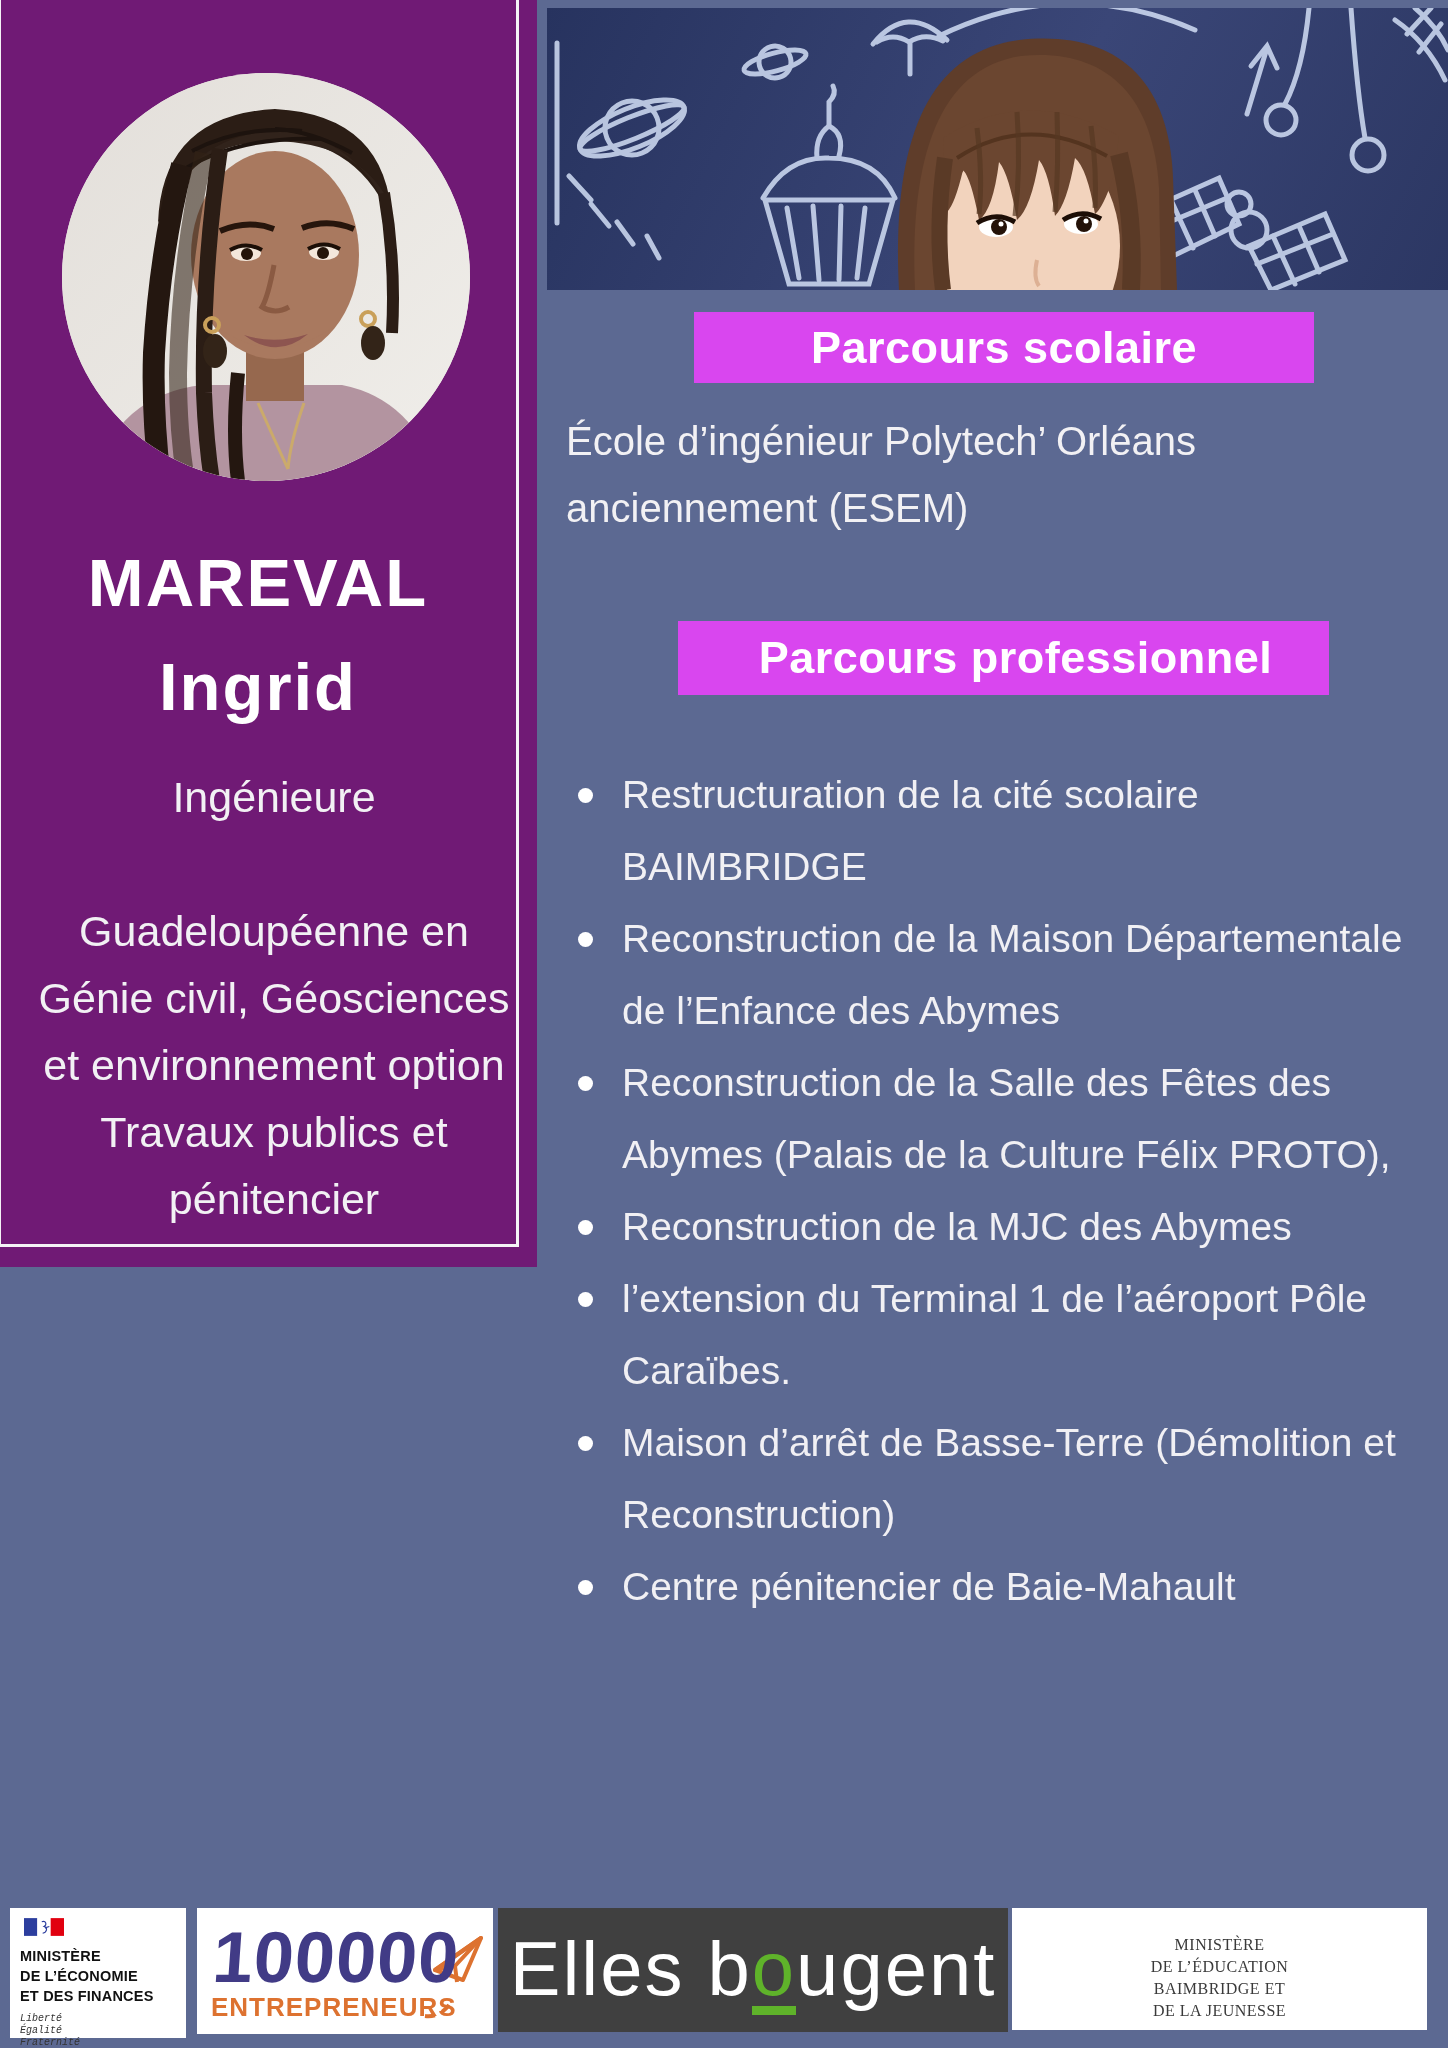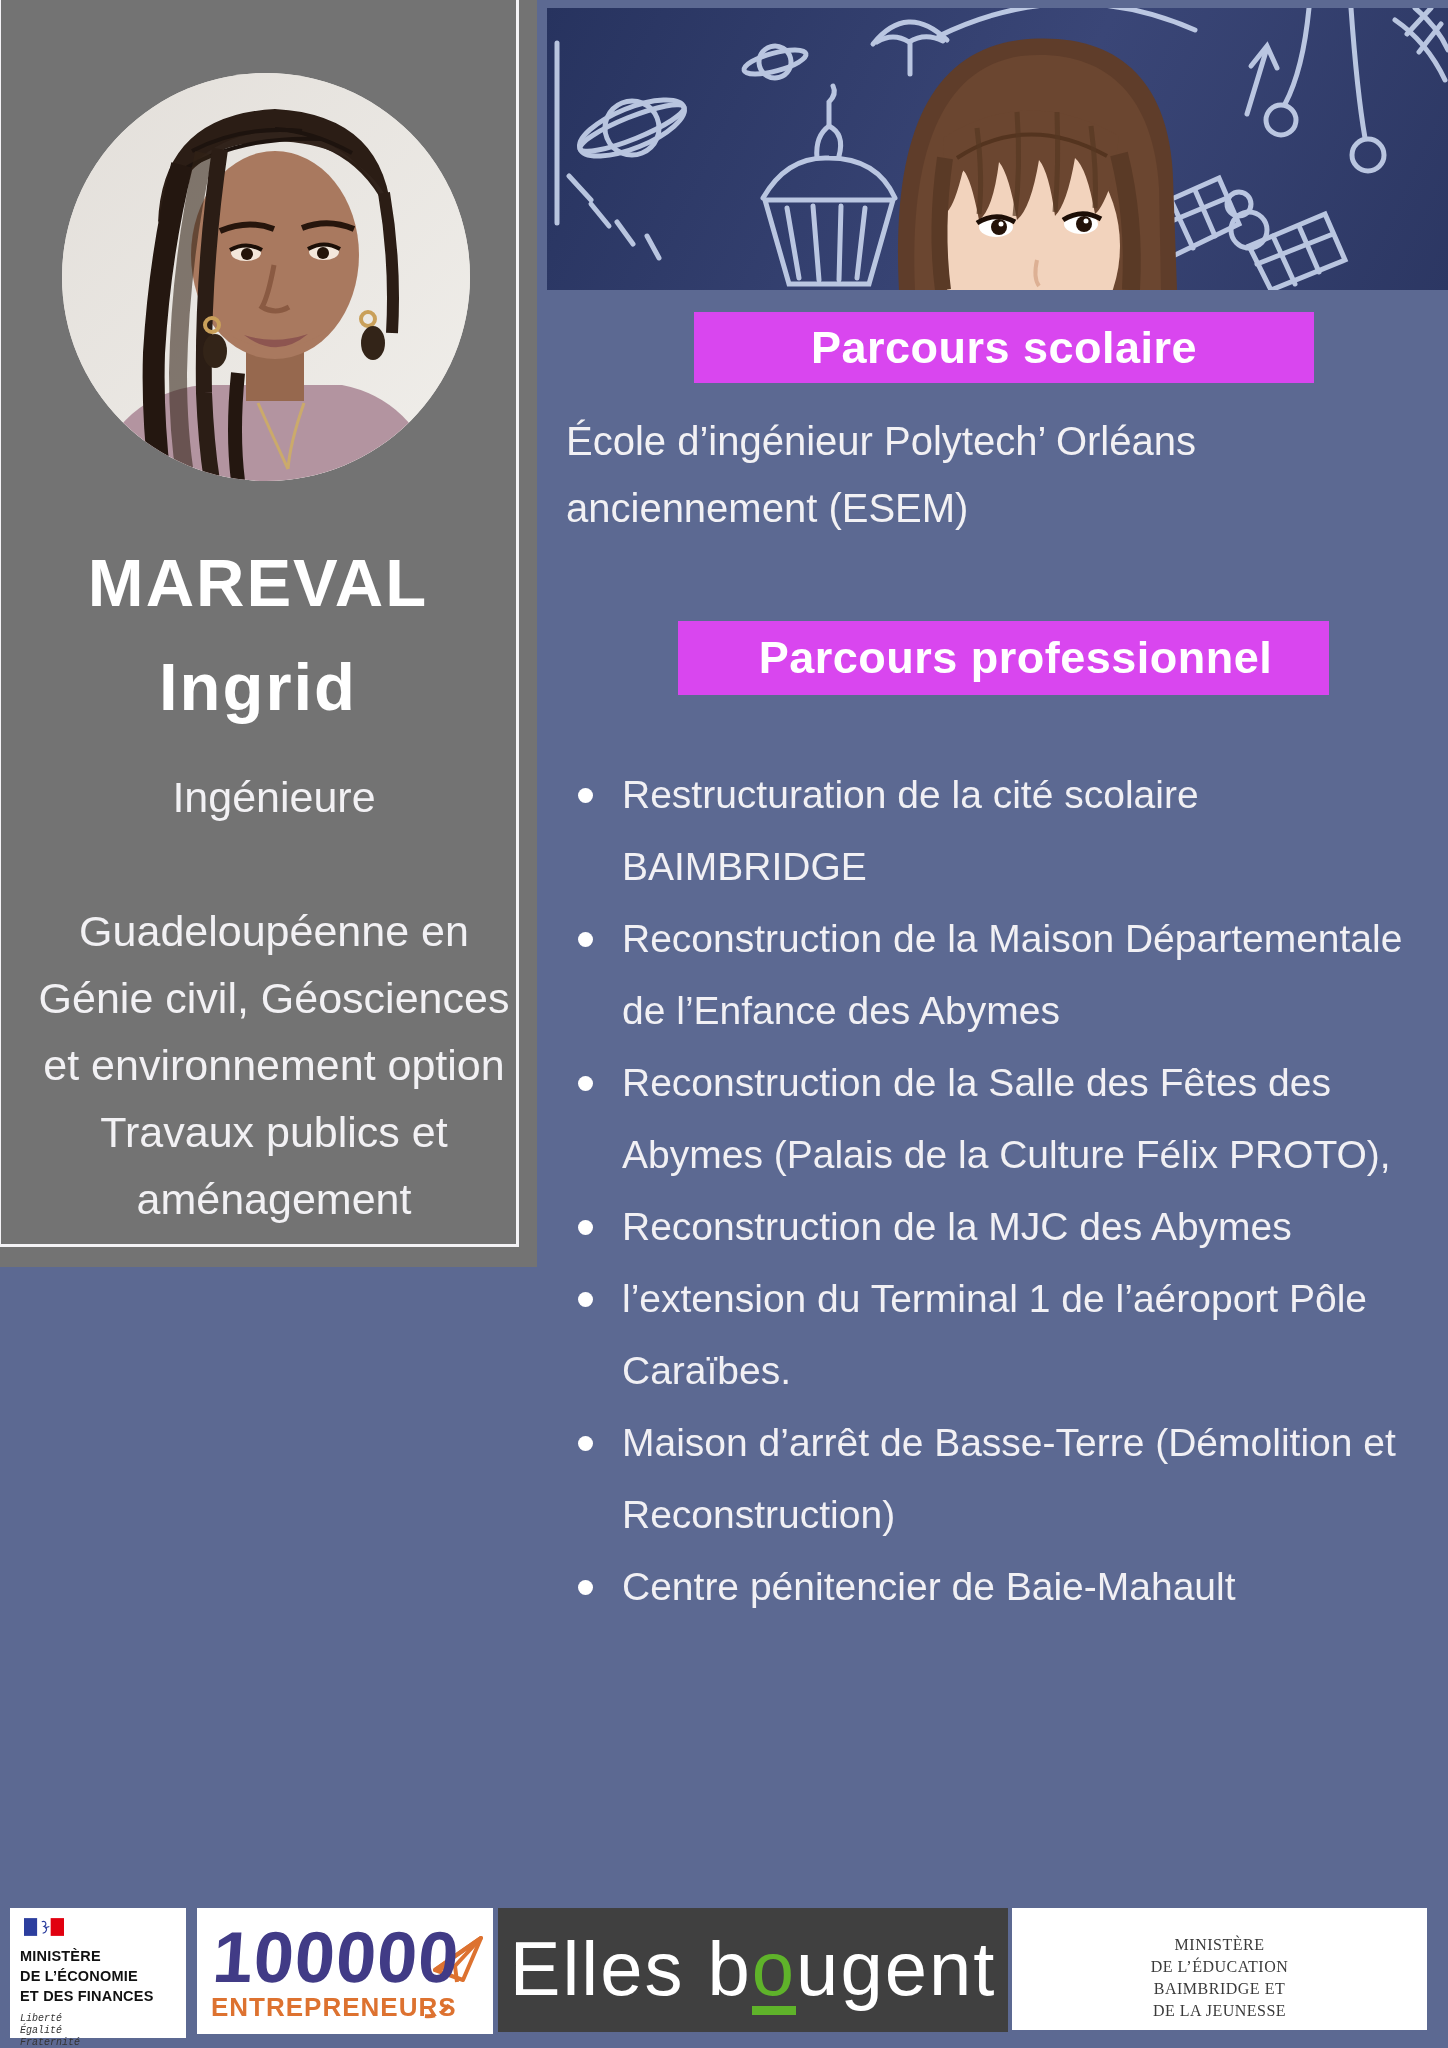--- a/index.html
+++ b/index.html
@@ -1,21 +1,21 @@
 <!DOCTYPE html>
 <html><head>
 <meta charset="utf-8">
 <title>Fiche MAREVAL Ingrid</title>
 <style>
   html,body{margin:0;padding:0;background:#3f4a6b;}
   #page{position:relative;width:1448px;height:2048px;overflow:hidden;
         background:#5c6992;font-family:"Liberation Sans",sans-serif;}
 
   
-  .left-panel{position:absolute;left:0;top:0;width:537px;height:1267px;background:#737373;}
+  .left-panel{position:absolute;left:0;top:0;width:537px;height:1267px;background:#701a75;}
   .panel-frame{position:absolute;left:-2px;top:-30px;width:521px;height:1277px;
                border:3px solid #f4f3f6;box-sizing:border-box;pointer-events:none;}
   .photo{position:absolute;left:62px;top:73px;width:408px;height:408px;border-radius:50%;
          overflow:hidden;background:#e9e6e2;}
   .photo svg{display:block;}
   .name-line{position:absolute;left:0;width:516px;text-align:center;color:#ffffff;
              font-weight:800;font-size:67px;letter-spacing:2px;height:100px;line-height:100px;}
   #last-name{top:533px;}
   #first-name{top:637px;}
   .desc{position:absolute;left:18px;top:764px;width:512px;text-align:center;
@@ -135,21 +135,21 @@
         <div class="desc-line"></div>
 
         <div class="desc-line">Guadeloupéenne en</div>
 
         <div class="desc-line">Génie civil, Géosciences</div>
 
         <div class="desc-line">et environnement option</div>
 
         <div class="desc-line">Travaux publics et</div>
 
-        <div class="desc-line">aménagement</div>
+        <div class="desc-line">pénitencier</div>
       </div>
 
     <div class="panel-frame"></div>
   </div>
 
   <div class="header-img">
     <svg width="901" height="282" viewBox="0 0 901 282">
       <g stroke="#d8e4fb" stroke-width="5" fill="none" stroke-linecap="round" opacity="0.82">
 
         <path d="M10,35 V215"></path>

